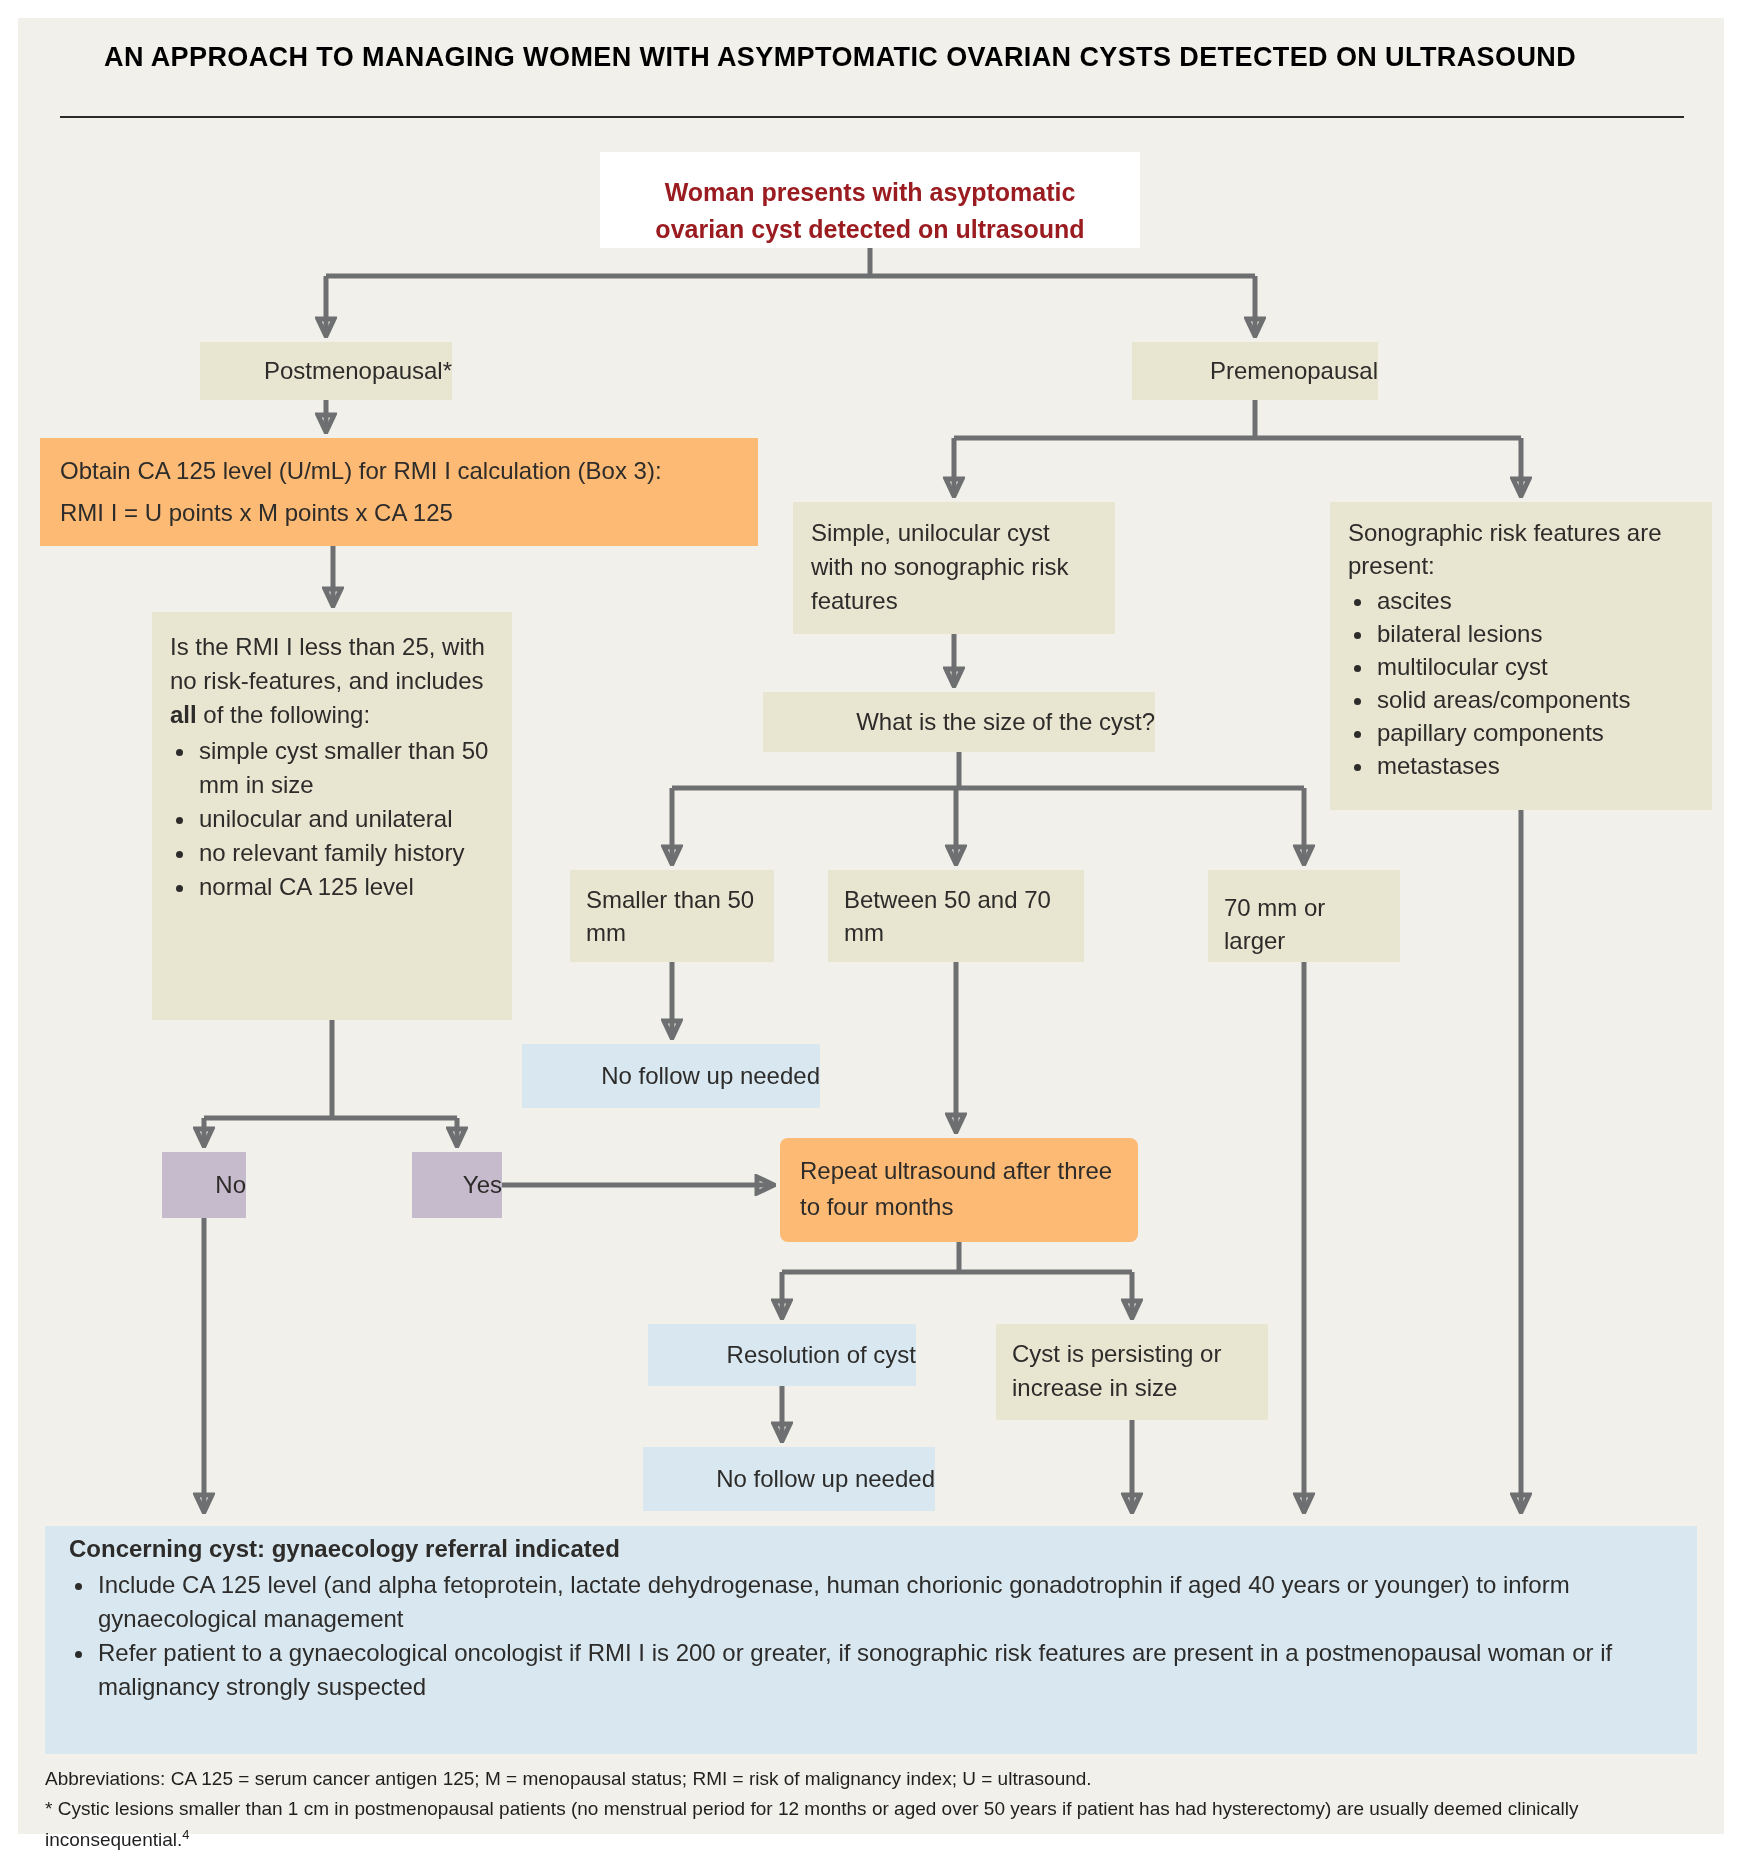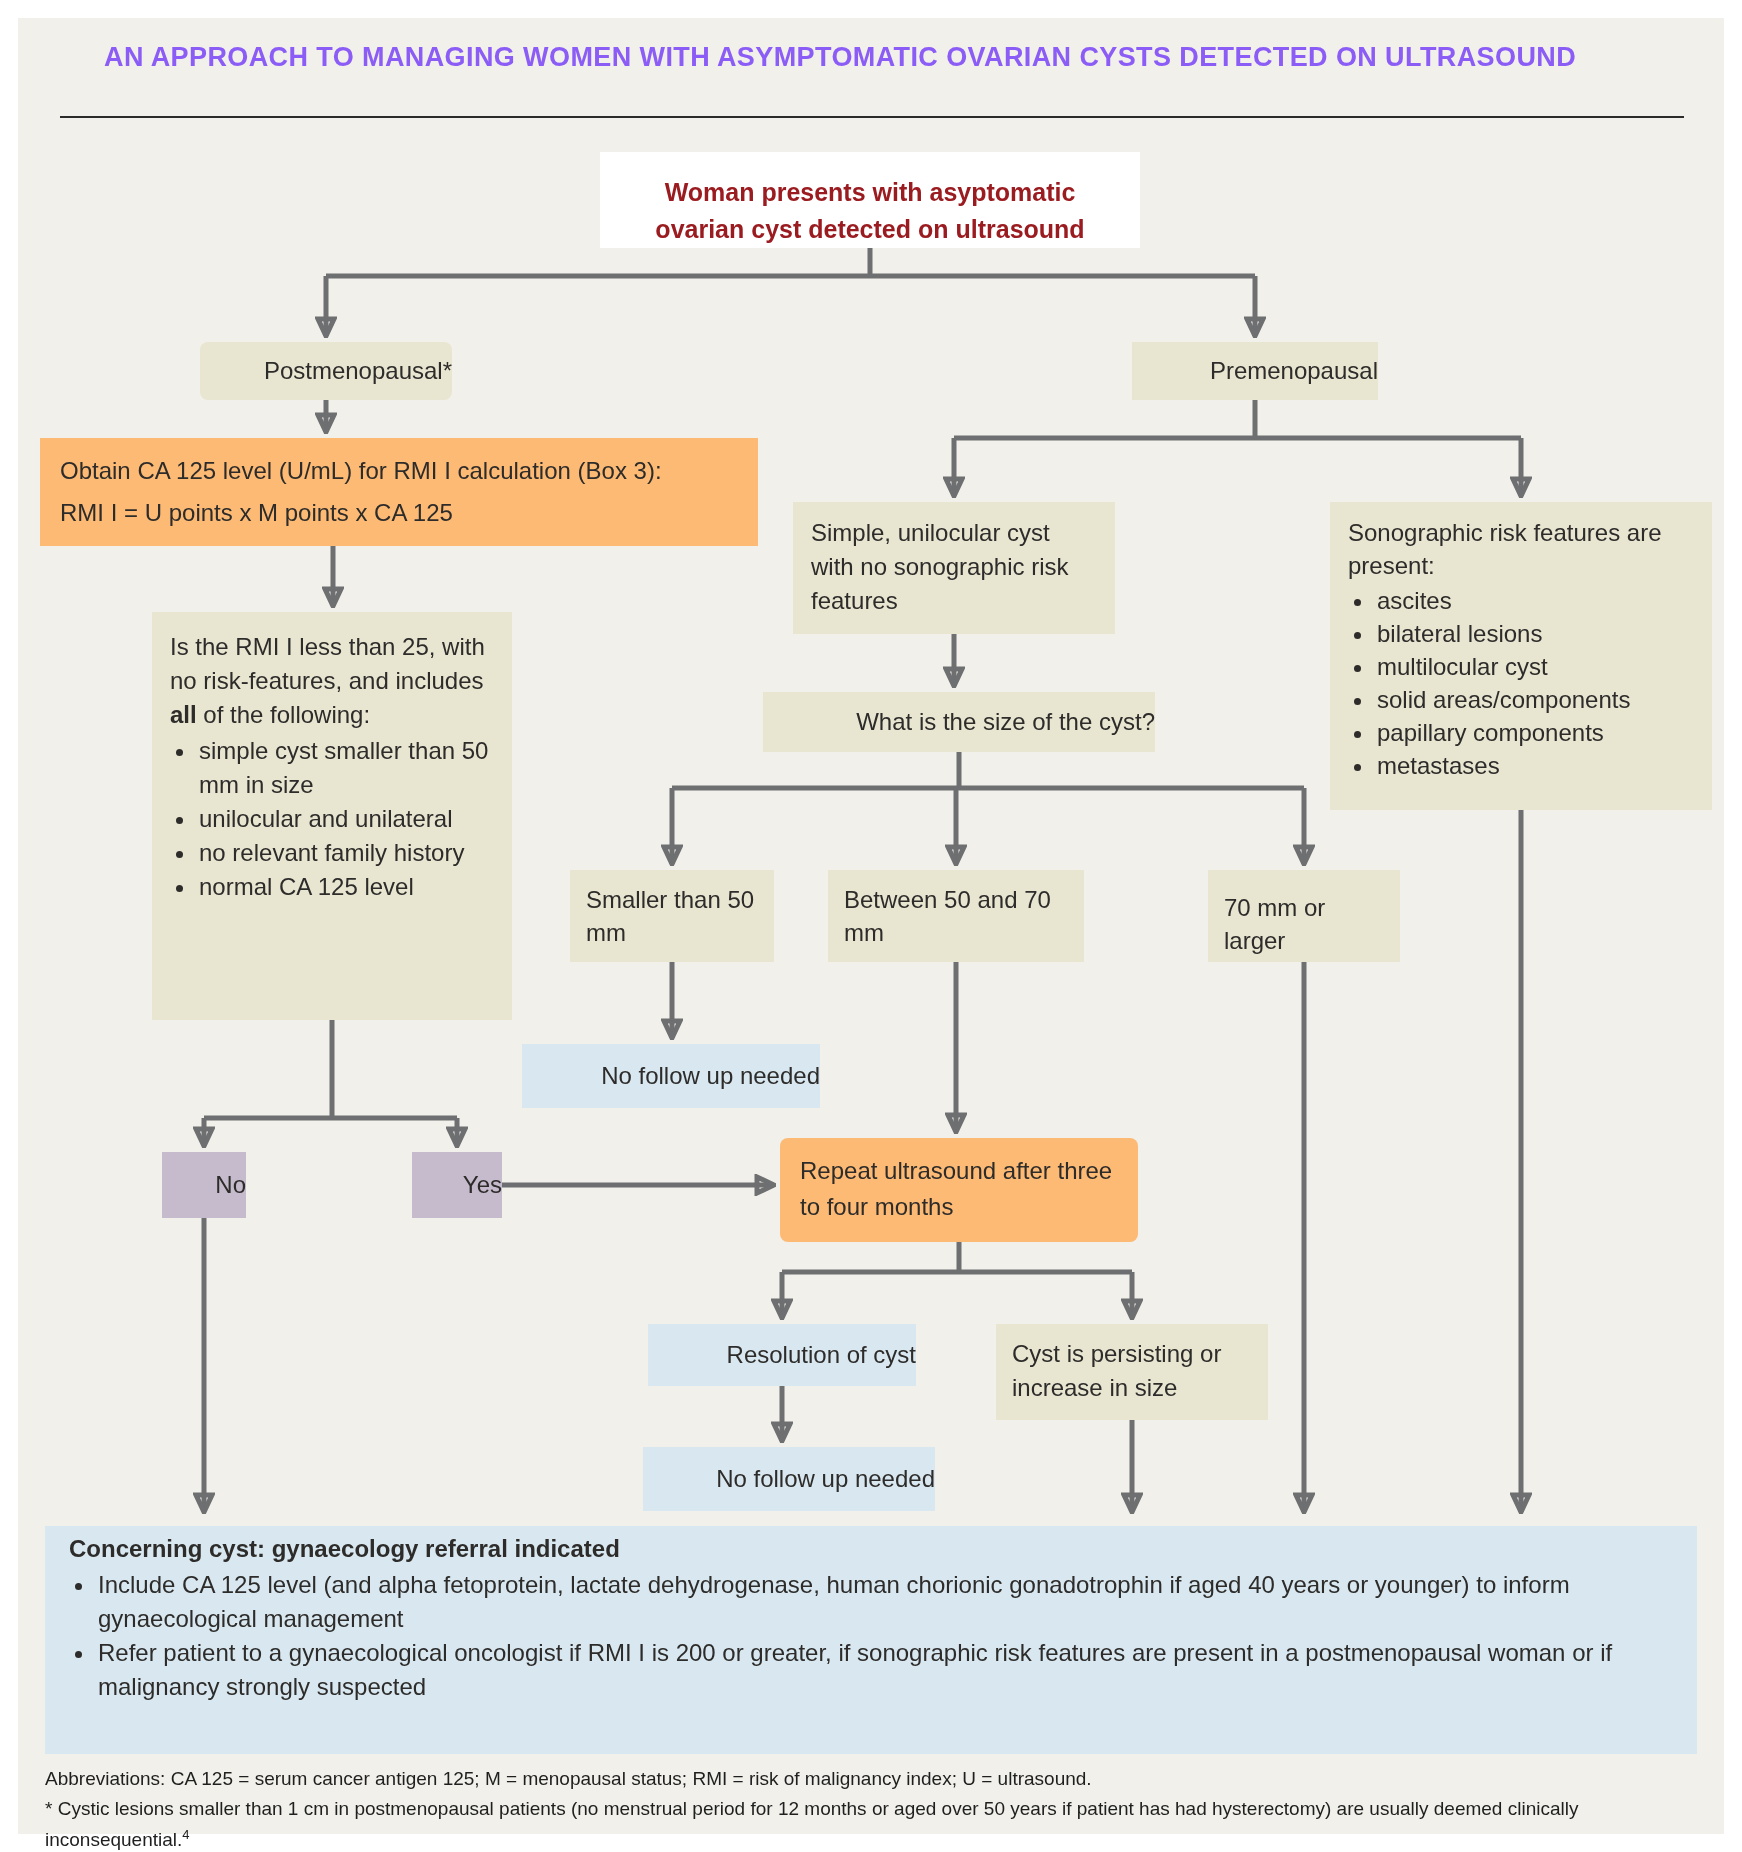--- a/index.html
+++ b/index.html
@@ -1,18 +1,18 @@
 <!DOCTYPE html>
 <html><head>
 <meta charset="utf-8">
 <style>
   html,body{margin:0;padding:0;background:#ffffff;}
   .page{position:relative;width:1742px;height:1852px;background:#ffffff;font-family:"Liberation Sans",sans-serif;overflow:hidden;}
   .panel{position:absolute;left:18px;top:18px;width:1706px;height:1816px;background:#f1f0ea;}
-  .title{position:absolute;left:104px;top:42px;width:1540px;font-size:27px;font-weight:bold;color:#8b5cf6;letter-spacing:.4px;}
+  .title{position:absolute;left:104px;top:42px;width:1540px;font-size:27px;font-weight:bold;color:#000000;letter-spacing:.4px;}
   .rule{position:absolute;left:60px;top:116px;width:1624px;border-top:2px solid #2b2b2b;}
   .node{position:absolute;box-sizing:border-box;color:#2d2c2a;font-size:24px;}
   .center{display:flex;align-items:center;justify-content:flex-end;text-align:center;}
   .white{background:#ffffff;}
   .beige{background:#e8e5d1;}
   .green{background:#fdba74;}
   .purple{background:#c6bbcc;}
   .blue{background:#d9e8f0;}
   .start-box{color:#9b1c20;font-weight:bold;font-size:25px;line-height:37px;flex-direction:column;}
   .pad{padding:14px 18px;}
@@ -66,21 +66,21 @@
   </svg>
 
   <div class="title">AN APPROACH TO MANAGING WOMEN WITH ASYMPTOMATIC OVARIAN CYSTS DETECTED ON ULTRASOUND</div>
   <div class="rule"></div>
 
   <div class="node white center start-box" style="left:600px;top:152px;width:540px;height:96px;">
     <div>Woman presents with asyptomatic</div>
     <div>ovarian cyst detected on ultrasound</div>
   </div>
 
-  <div class="node beige center" style="left:200px;top:342px;width:252px;height:58px;border-radius:8px;">Postmenopausal*</div>
+  <div class="node beige center" style="left:200px;top:342px;width:252px;height:58px;">Postmenopausal*</div>
   <div class="node beige center" style="left:1132px;top:342px;width:246px;height:58px;">Premenopausal</div>
 
   <div class="node green" style="left:40px;top:438px;width:718px;height:108px;padding:15px 20px;">
     <div class="lh36">Obtain CA 125 level (U/mL) for RMI I calculation (Box 3):</div>
     <div class="lh36" style="margin-top:6px;">RMI I = U points x M points x CA 125</div>
   </div>
 
   <div class="node beige pad lh34" style="left:152px;top:612px;width:360px;height:408px;padding:18px;">
     <span>Is the RMI I less than 25, with no risk-features, and includes </span><b>all</b><span> of the following:</span>
     <ul class="dots">

